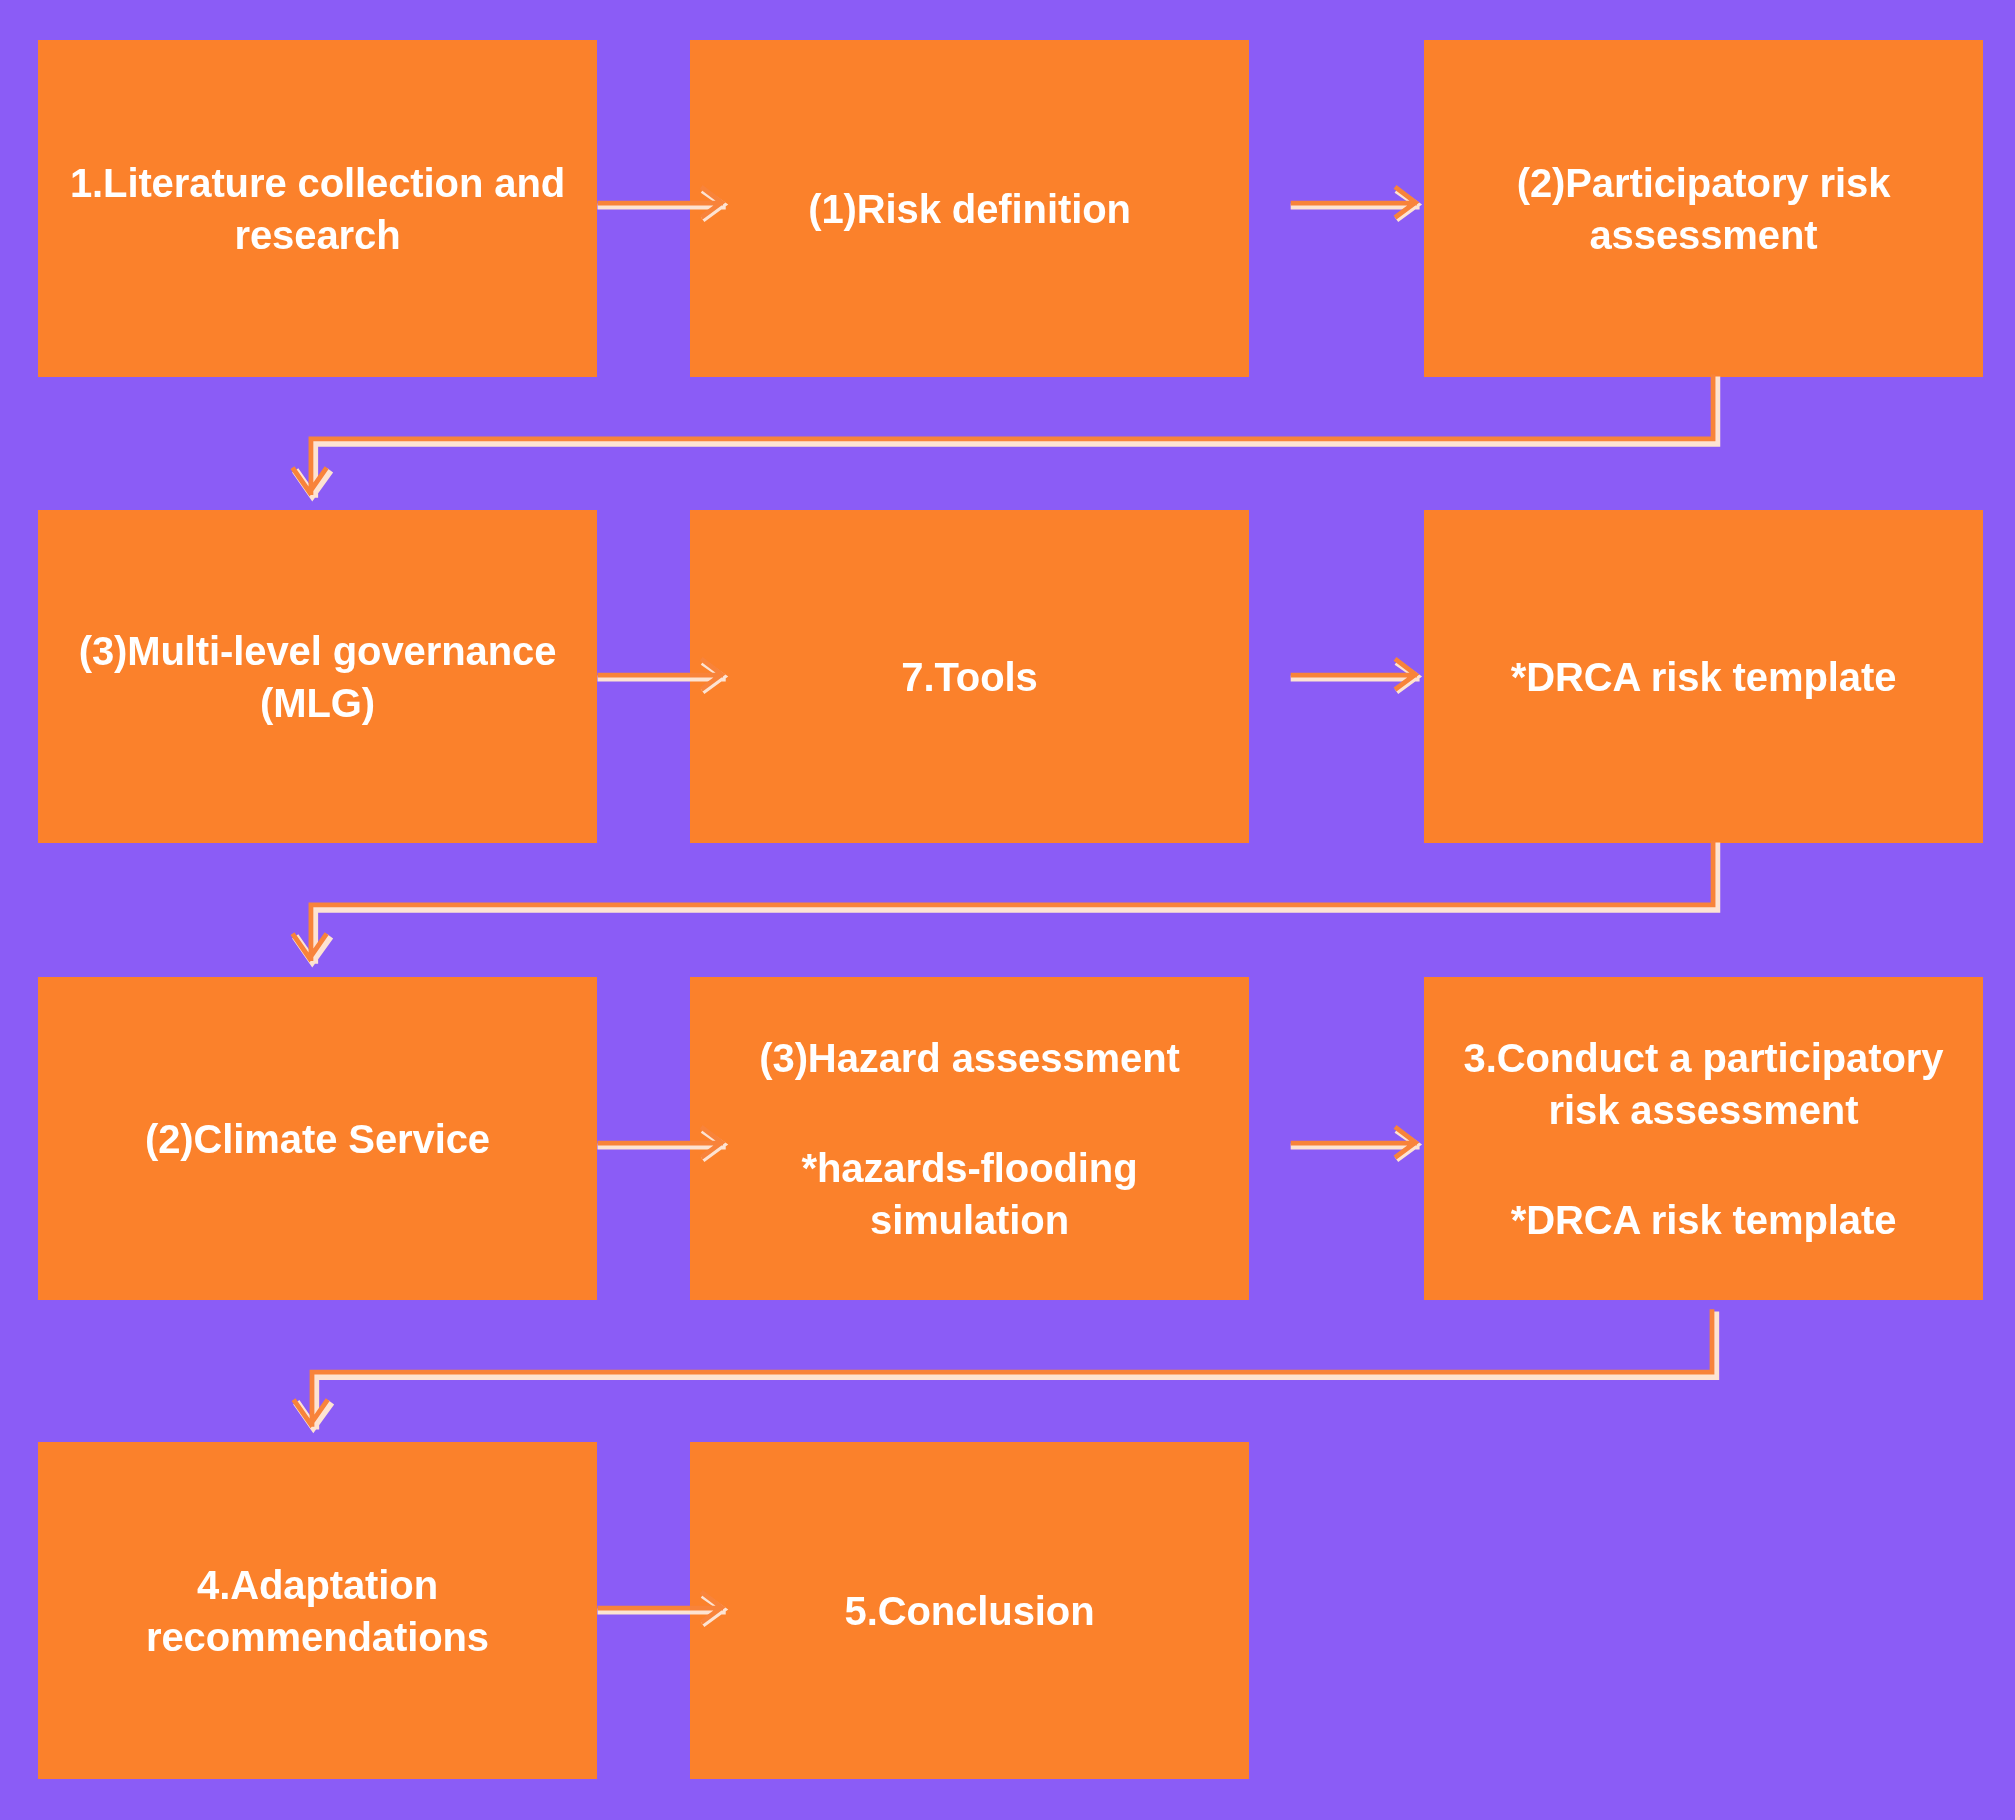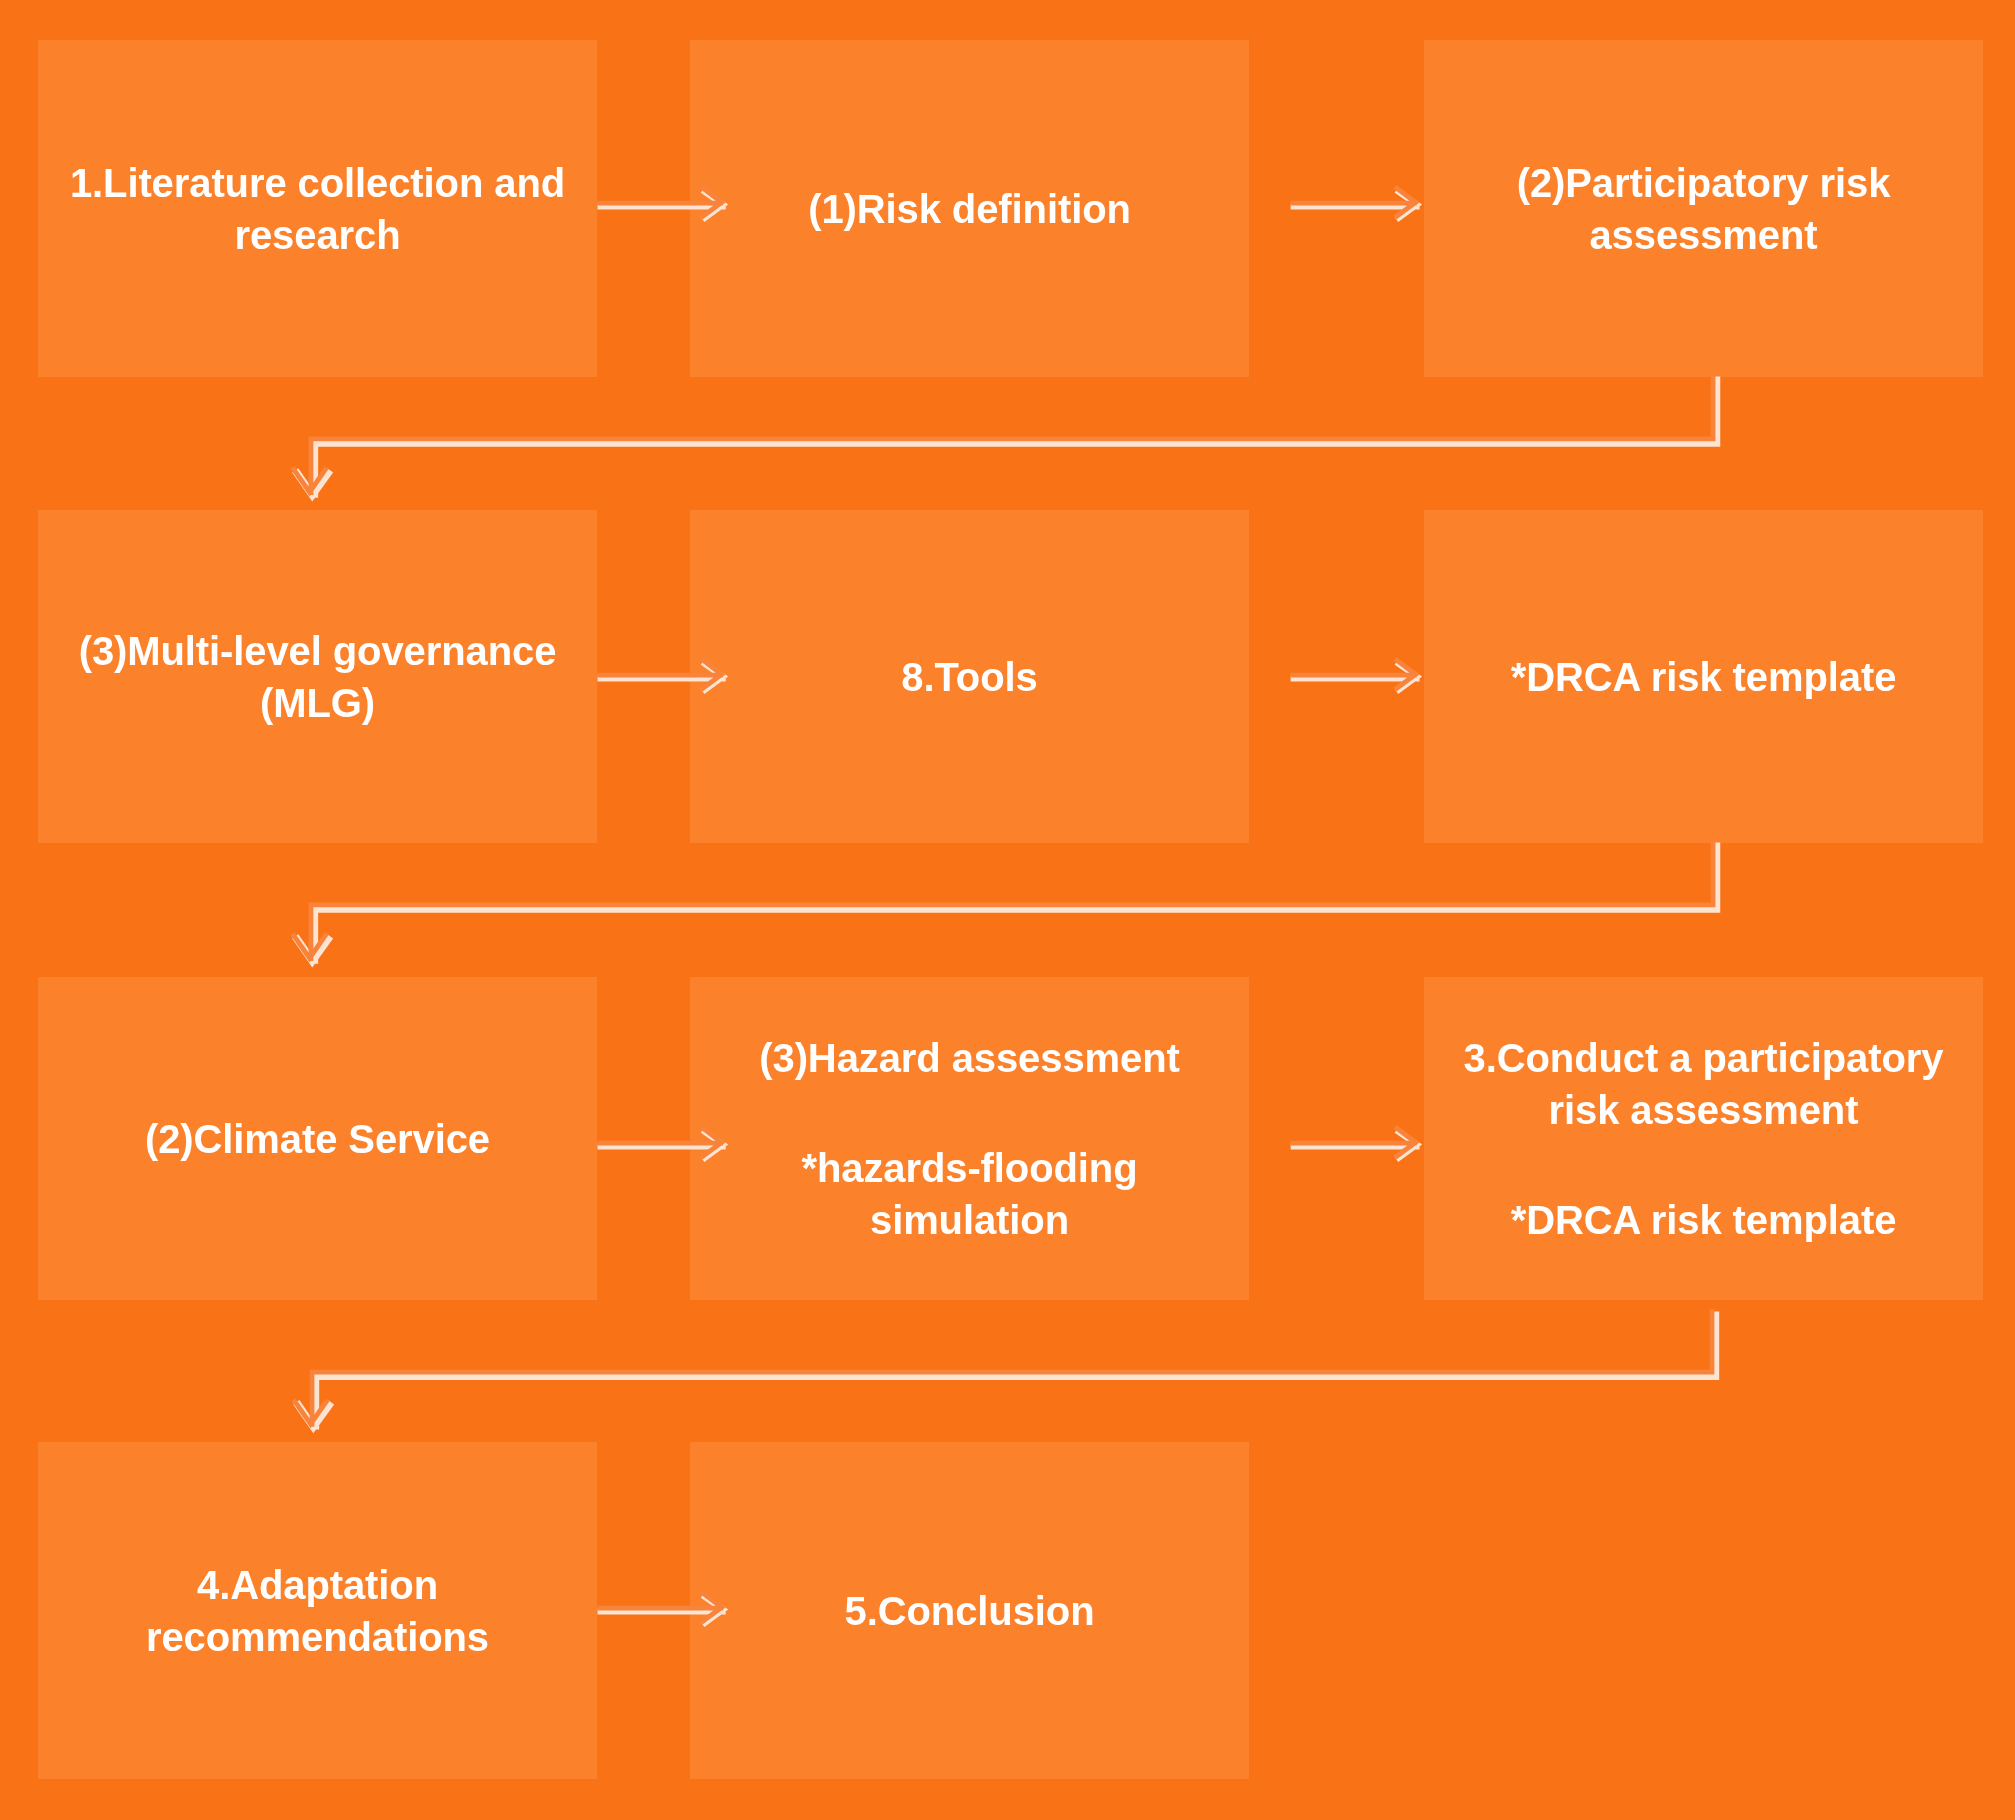--- a/index.html
+++ b/index.html
@@ -5,21 +5,21 @@
 <style>
   html,body{margin:0;padding:0;background:#ffffff;}
   body{
     font-family:"Liberation Sans","DejaVu Sans",sans-serif;
     -webkit-font-smoothing:antialiased;
   }
   #canvas{
     position:relative;
     width:2015px;
     height:1821px;
-    background:#f97316;
+    background:#8b5cf6;
     overflow:hidden;
   }
   .node{
     position:absolute;
     background:#FB812B;
     display:flex;
     flex-direction:column;
     align-items:center;
     justify-content:center;
     box-sizing:border-box;
@@ -66,21 +66,21 @@
 
   <div class="node c3 r1">
     <div class="line">(2)Participatory risk assessment</div>
   </div>
 
   <div class="node c1 r2">
     <div class="line">(3)Multi-level governance (MLG)</div>
   </div>
 
   <div class="node c2 r2">
-    <div class="line">8.Tools</div>
+    <div class="line">7.Tools</div>
   </div>
 
   <div class="node c3 r2">
     <div class="line">*DRCA risk template</div>
   </div>
 
   <div class="node c1 r3">
     <div class="line">(2)Climate Service</div>
   </div>
 

